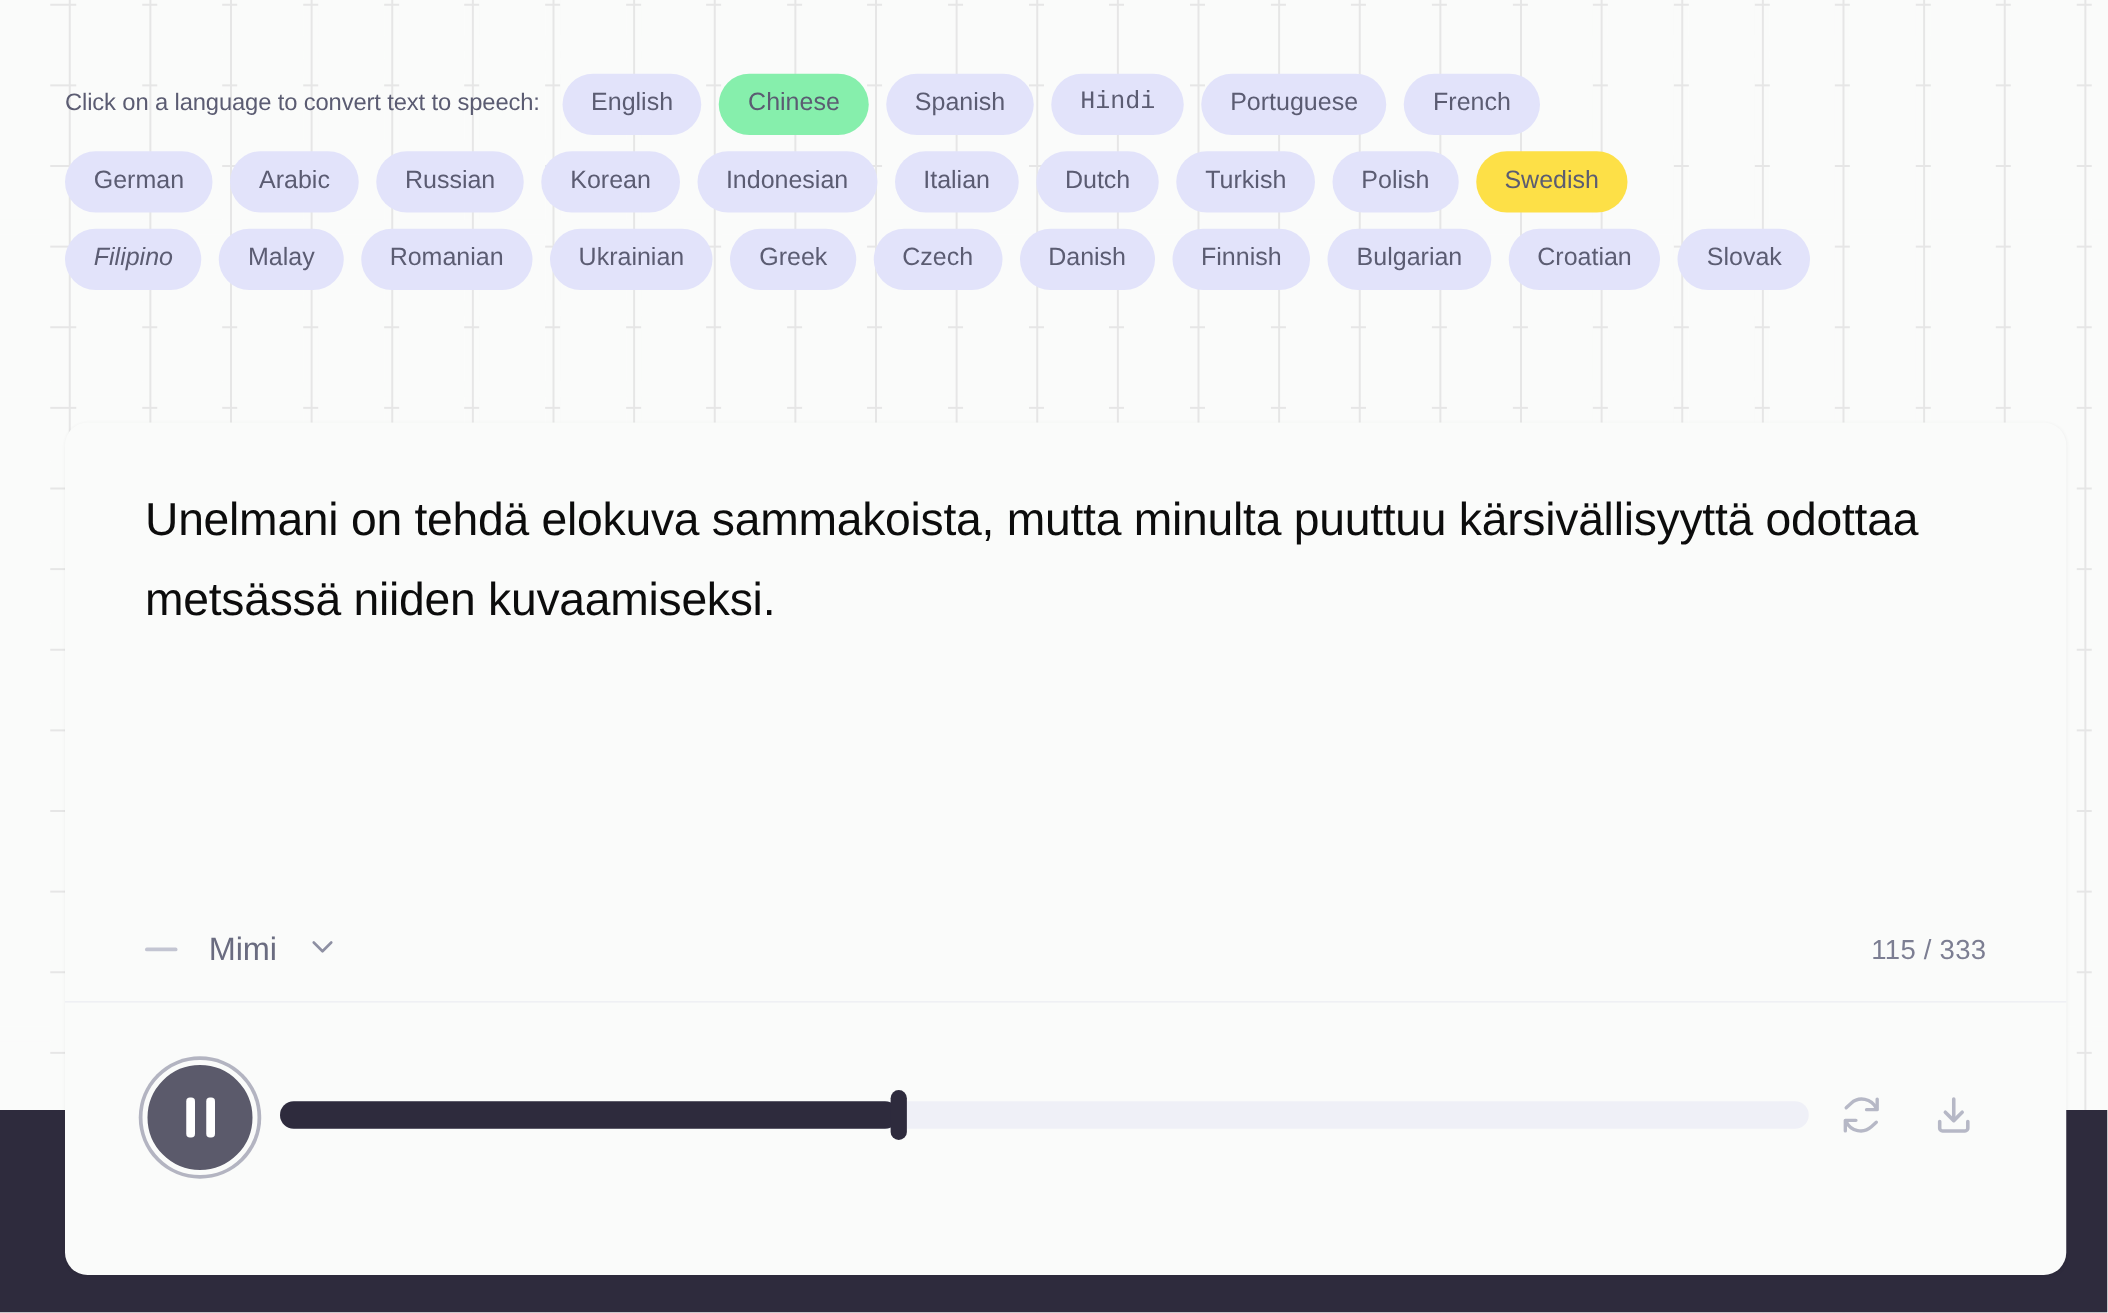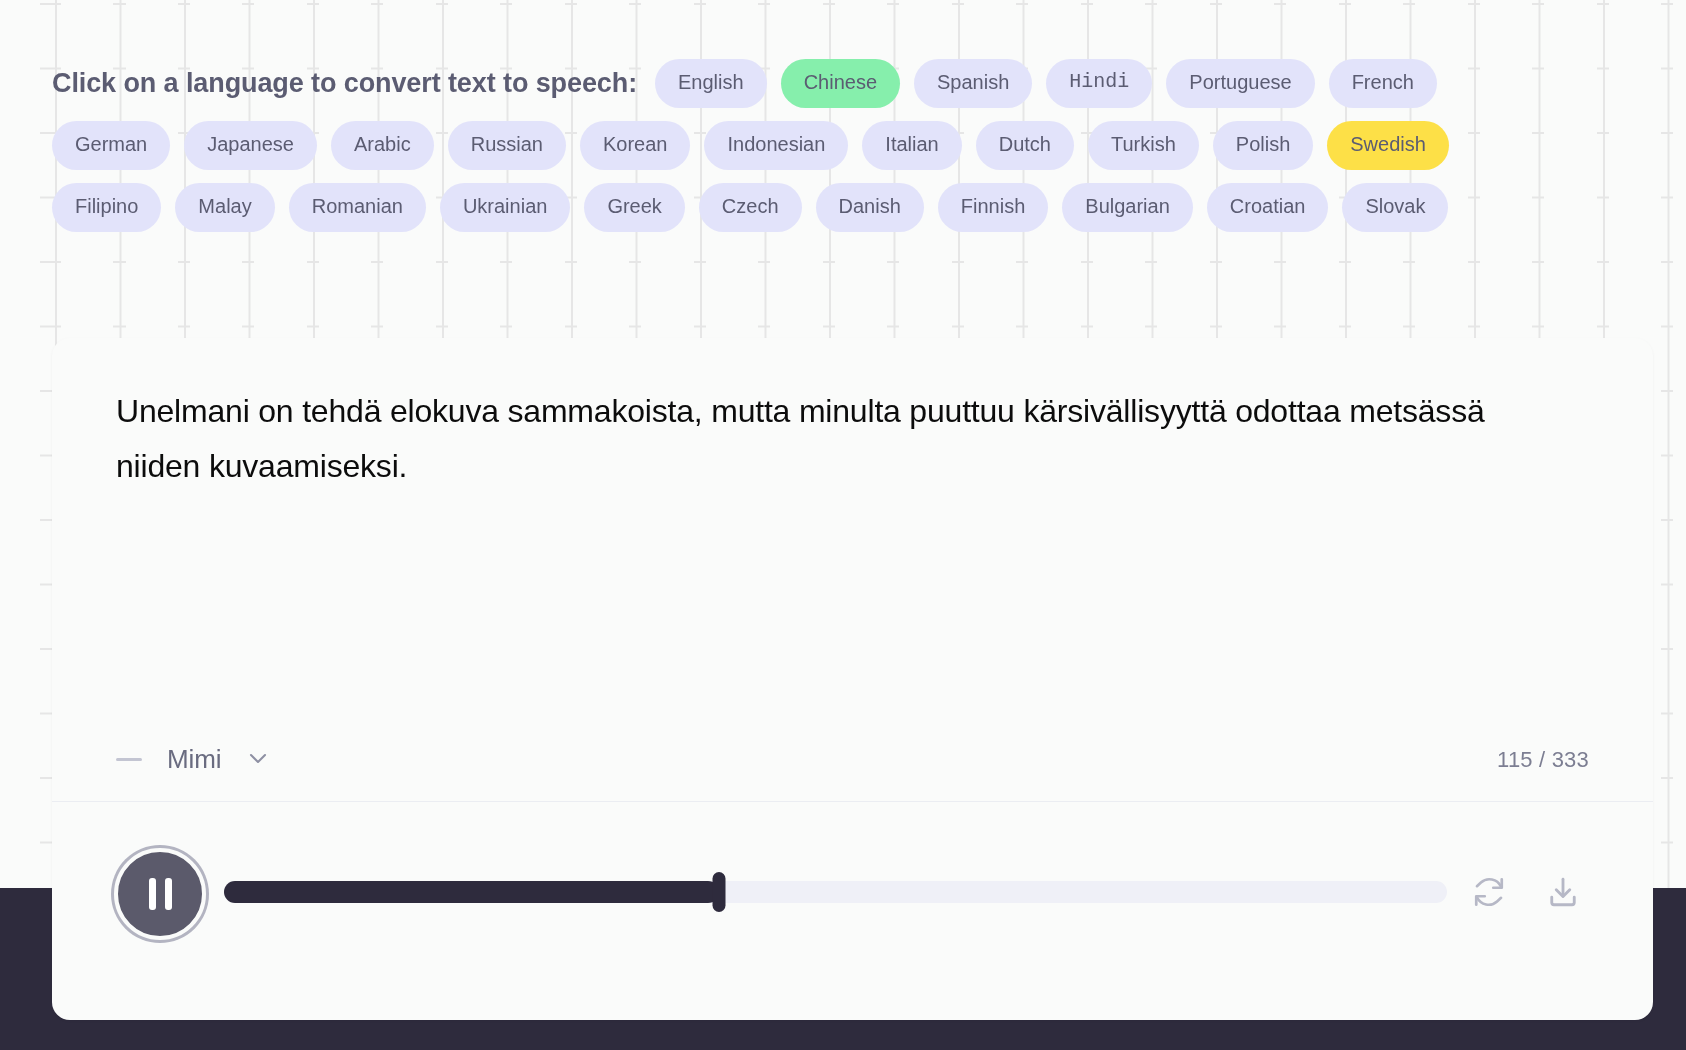--- a/index.html
+++ b/index.html
@@ -60,26 +60,25 @@
 
   .chip-row {
     display: flex;
     align-items: center;
     flex-wrap: nowrap;
     gap: 14px;
     height: 62px;
   }
 
   #lang-prompt {
-    font-size: 27px;
+    font-size: 19px;
     color: #5b5c72;
     white-space: nowrap;
     margin-right: 4px;
     letter-spacing: -0.1px;
-    font-weight: bold;
   }
 
   .chip {
     background: #e2e3fa;
     color: #5b5c72;
     font-size: 20px;
     line-height: 1;
     padding: 13px 23px 16px;
     border-radius: 999px;
     white-space: nowrap;
@@ -102,21 +101,21 @@
   }
 
   #card-body {
     flex: 1 1 auto;
     position: relative;
     padding: 46px 64px 0;
     min-height: 0;
   }
 
   #tts-text {
-    font-size: 32px;
+    font-size: 37px;
     line-height: 1.72;
     color: #0c0c0c;
     letter-spacing: -0.2px;
     max-width: 1420px;
   }
 
   #card-meta {
     position: absolute;
     left: 64px;
     right: 64px;
@@ -263,34 +262,33 @@
     <span class="chip" style="background: rgb(226, 227, 250); color: rgb(91, 92, 114);">English</span>
     <span class="chip" style="background: #86efac; color: rgb(91, 92, 114);">Chinese</span>
     <span class="chip" style="background: rgb(226, 227, 250); color: rgb(91, 92, 114);">Spanish</span>
     <span class="chip" style="background: rgb(226, 227, 250); color: rgb(91, 92, 114); font-family: Liberation Mono, monospace;">Hindi</span>
     <span class="chip" style="background: rgb(226, 227, 250); color: rgb(91, 92, 114);">Portuguese</span>
     <span class="chip" style="background: rgb(226, 227, 250); color: rgb(91, 92, 114);">French</span>
   </div>
 
   <div class="chip-row">
     <span class="chip" style="background: rgb(226, 227, 250); color: rgb(91, 92, 114);">German</span>
-    <span class="chip" style="background: rgb(226, 227, 250); color: rgb(91, 92, 114);">Japanese</span>
     <span class="chip" style="background: rgb(226, 227, 250); color: rgb(91, 92, 114);">Arabic</span>
     <span class="chip" style="background: rgb(226, 227, 250); color: rgb(91, 92, 114);">Russian</span>
     <span class="chip" style="background: rgb(226, 227, 250); color: rgb(91, 92, 114);">Korean</span>
     <span class="chip" style="background: rgb(226, 227, 250); color: rgb(91, 92, 114);">Indonesian</span>
     <span class="chip" style="background: rgb(226, 227, 250); color: rgb(91, 92, 114);">Italian</span>
     <span class="chip" style="background: rgb(226, 227, 250); color: rgb(91, 92, 114);">Dutch</span>
     <span class="chip" style="background: rgb(226, 227, 250); color: rgb(91, 92, 114);">Turkish</span>
     <span class="chip" style="background: rgb(226, 227, 250); color: rgb(91, 92, 114);">Polish</span>
     <span class="chip" style="background: #fde047; color: rgb(91, 92, 114);">Swedish</span>
   </div>
 
   <div class="chip-row">
-    <span class="chip" style="background: rgb(226, 227, 250); color: rgb(91, 92, 114);">Filipino</span>
+    <span class="chip" style="background: rgb(226, 227, 250); color: rgb(91, 92, 114); font-style: italic;">Filipino</span>
     <span class="chip" style="background: rgb(226, 227, 250); color: rgb(91, 92, 114);">Malay</span>
     <span class="chip" style="background: rgb(226, 227, 250); color: rgb(91, 92, 114);">Romanian</span>
     <span class="chip" style="background: rgb(226, 227, 250); color: rgb(91, 92, 114);">Ukrainian</span>
     <span class="chip" style="background: rgb(226, 227, 250); color: rgb(91, 92, 114);">Greek</span>
     <span class="chip" style="background: rgb(226, 227, 250); color: rgb(91, 92, 114);">Czech</span>
     <span class="chip" style="background: rgb(226, 227, 250); color: rgb(91, 92, 114);">Danish</span>
     <span class="chip" style="background: rgb(226, 227, 250); color: rgb(91, 92, 114);">Finnish</span>
     <span class="chip" style="background: rgb(226, 227, 250); color: rgb(91, 92, 114);">Bulgarian</span>
     <span class="chip" style="background: rgb(226, 227, 250); color: rgb(91, 92, 114);">Croatian</span>
     <span class="chip" style="background: rgb(226, 227, 250); color: rgb(91, 92, 114);">Slovak</span>

